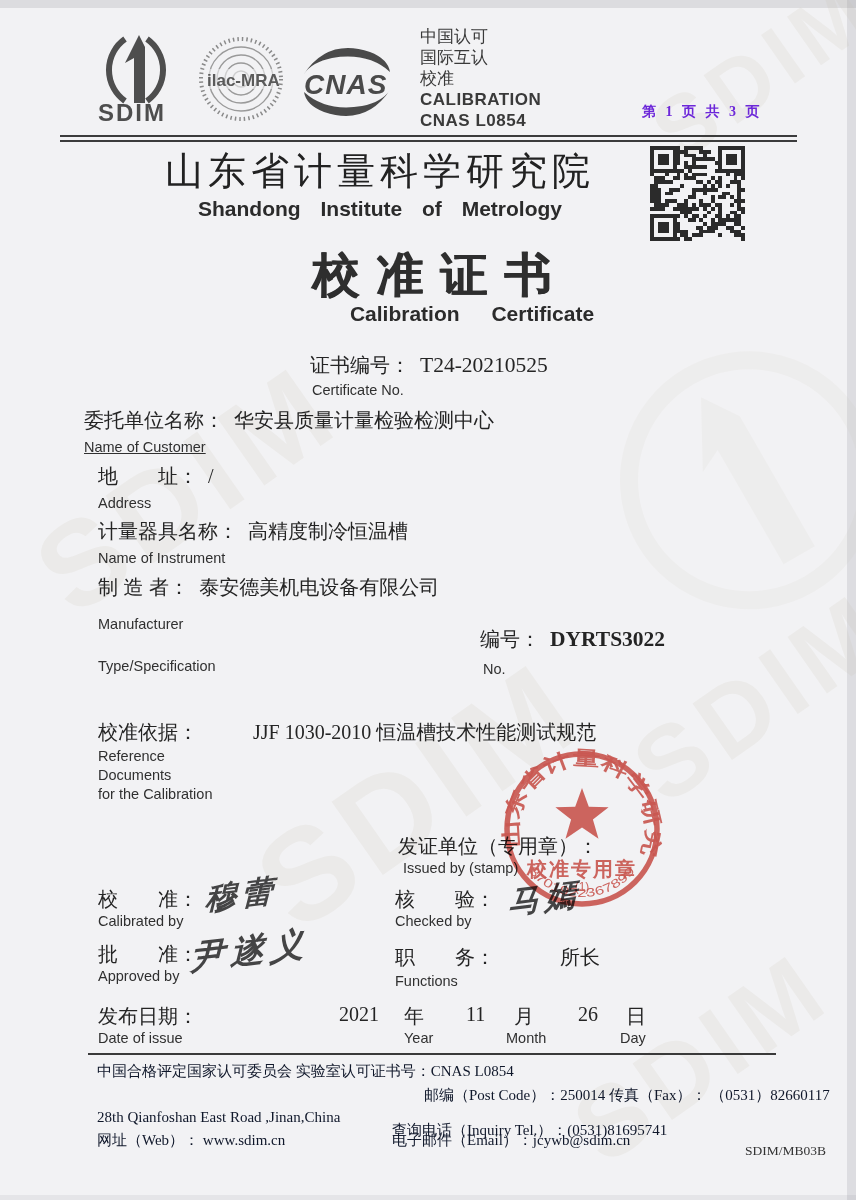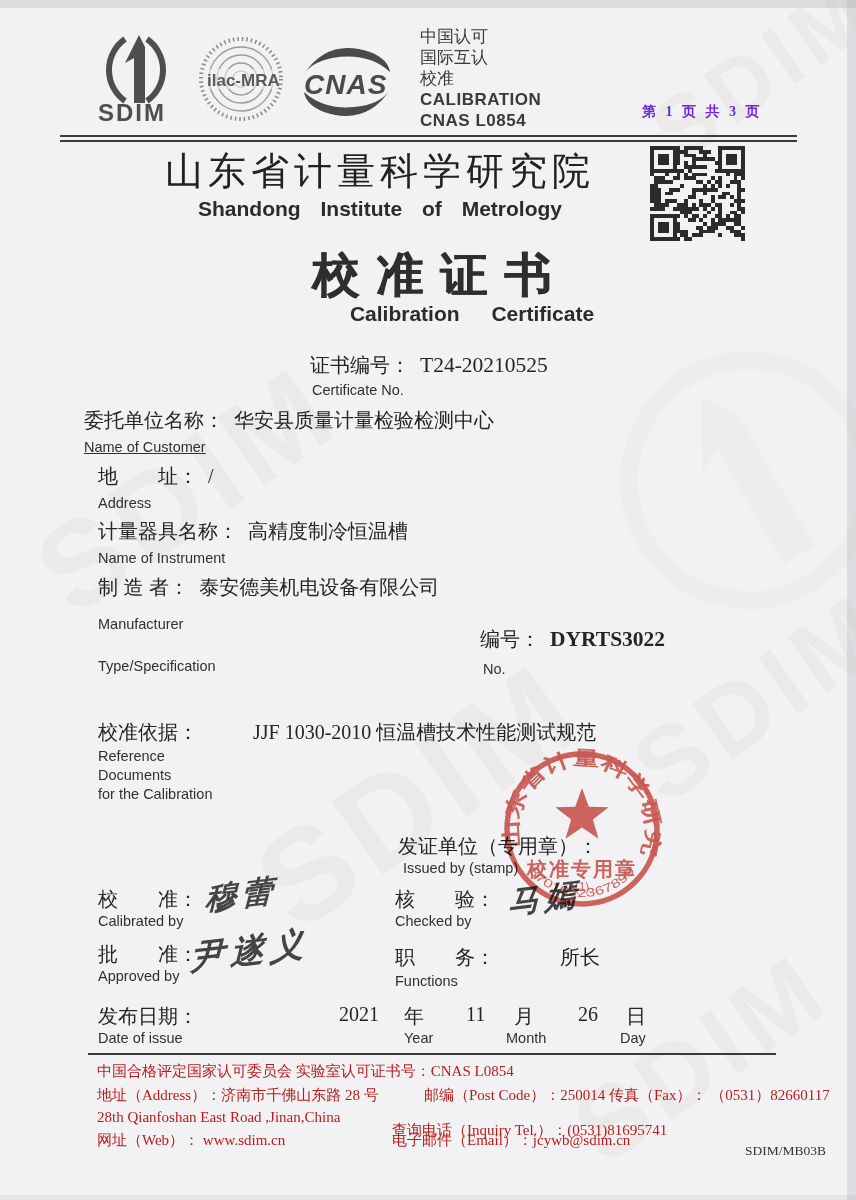--- a/index.html
+++ b/index.html
@@ -33,21 +33,21 @@
   .valcn{font-size:20px;color:#242424;margin-left:10px;}
   .en{font-size:14.5px;color:#303030;}
   .serif{font-family:"Liberation Serif",serif;}
   .bold{font-weight:bold;}
   .row{display:flex;align-items:baseline;white-space:nowrap;}
   .sig{display:inline-block;font-size:31px;font-style:italic;font-weight:700;color:#2d2d2d;
        letter-spacing:6px;transform:rotate(-7deg) skewX(-8deg);opacity:.88;}
   
   .stamp{mix-blend-mode:multiply;opacity:.9;}
   
-  .foot{font-family:"Liberation Serif",serif;font-size:15px;color:#b91c1c;white-space:nowrap;}
+  .foot{font-family:"Liberation Serif",serif;font-size:15px;color:#0f172a;white-space:nowrap;}
   .rule-foot{border-top:2px solid #3a3a3a;height:0;}
   .formcode{font-family:"Liberation Serif",serif;font-size:13.5px;color:#333;}
 </style>
 </head>
 <body>
 
 <div class="page">
 
   <div class="abs edge-top"></div>
   <div class="abs edge-right"></div>
@@ -455,21 +455,20 @@
       <text x="95" y="142" text-anchor="middle" font-size="20" font-weight="bold" letter-spacing="2" fill="#cf4a42" font-family="Liberation Sans,sans-serif" opacity="0.92">校准专用章</text>
       <text x="95" y="157" text-anchor="middle" font-size="12" fill="#cf4a42" font-family="Liberation Sans,sans-serif" opacity="0.92">(1)</text>
       <text font-size="12" fill="#cf4a42" font-family="Liberation Sans,sans-serif" opacity="0.92">
         <textPath href="#arcBottom" startOffset="4" textLength="122" lengthAdjust="spacingAndGlyphs">3701922367899</textPath>
       </text>
     </svg>
   </div>
 
   <div class="abs rule-foot" style="left:88px;top:1053px;width:688px;"></div>
   <div class="abs foot" style="left:97px;top:1062px;">中国合格评定国家认可委员会  实验室认可证书号：CNAS L0854</div>
-  <div class="abs foot" style="left:97px;top:1086px;">地址（Address）：济南市千佛山东路 28 号</div>
   <div class="abs foot" style="left:424px;top:1086px;">邮编（Post Code）：250014 传真（Fax）： （0531）82660117</div>
   <div class="abs foot" style="left:97px;top:1109px;">28th Qianfoshan East Road ,Jinan,China</div>
   <div class="abs foot" style="left:392px;top:1109px;margin-top:12px;">查询电话（Inquiry Tel.）：(0531)81695741</div>
   <div class="abs foot" style="left:97px;top:1131px;">网址（Web）： www.sdim.cn</div>
   <div class="abs foot" style="left:392px;top:1131px;">电子邮件（Email）：jcywb@sdim.cn</div>
   <div class="abs formcode" style="left:745px;top:1143px;">SDIM/MB03B</div>
 
 </div>
 
 </body></html>

